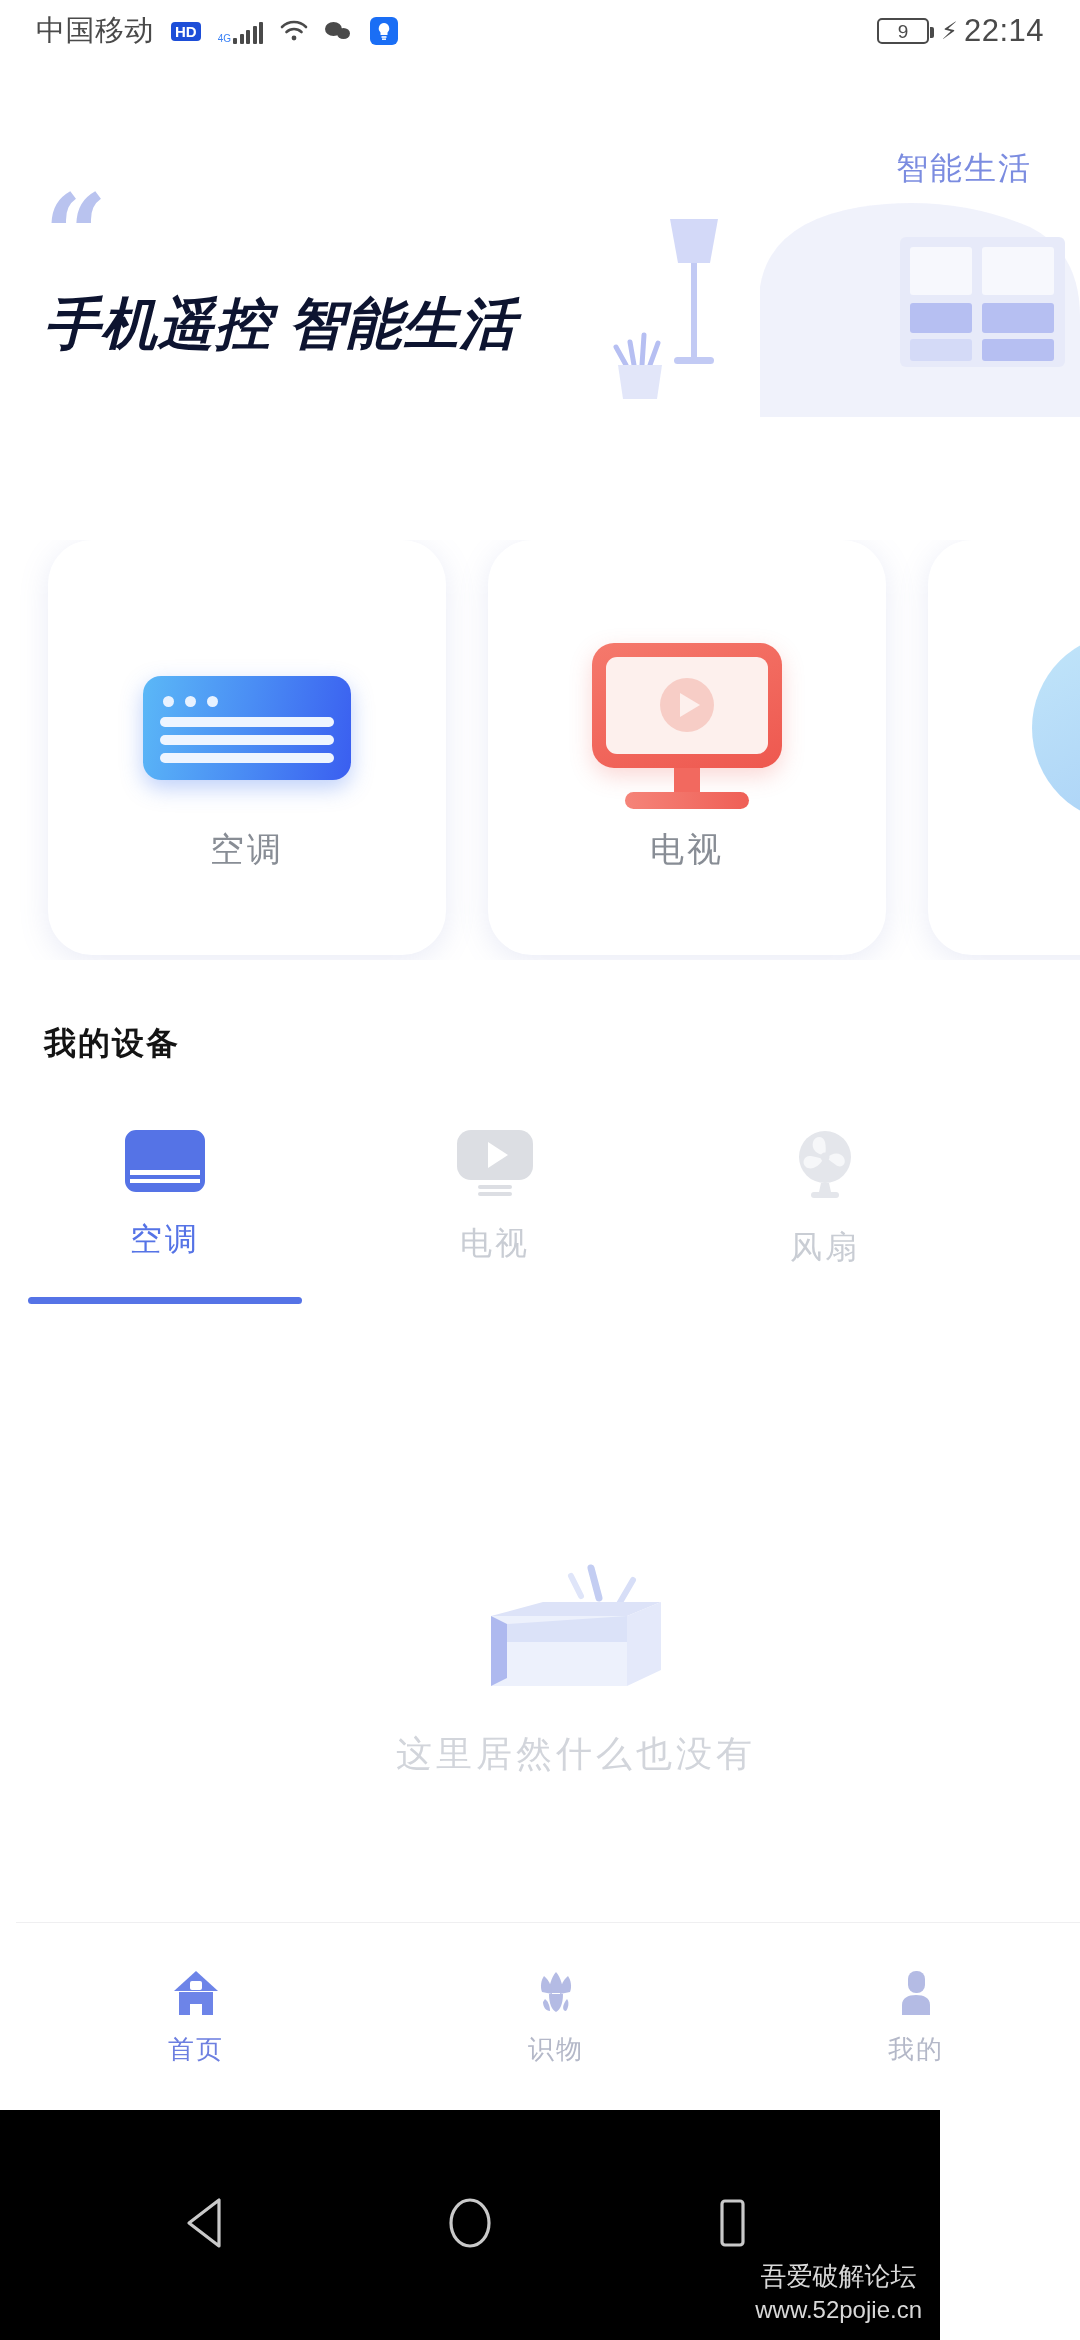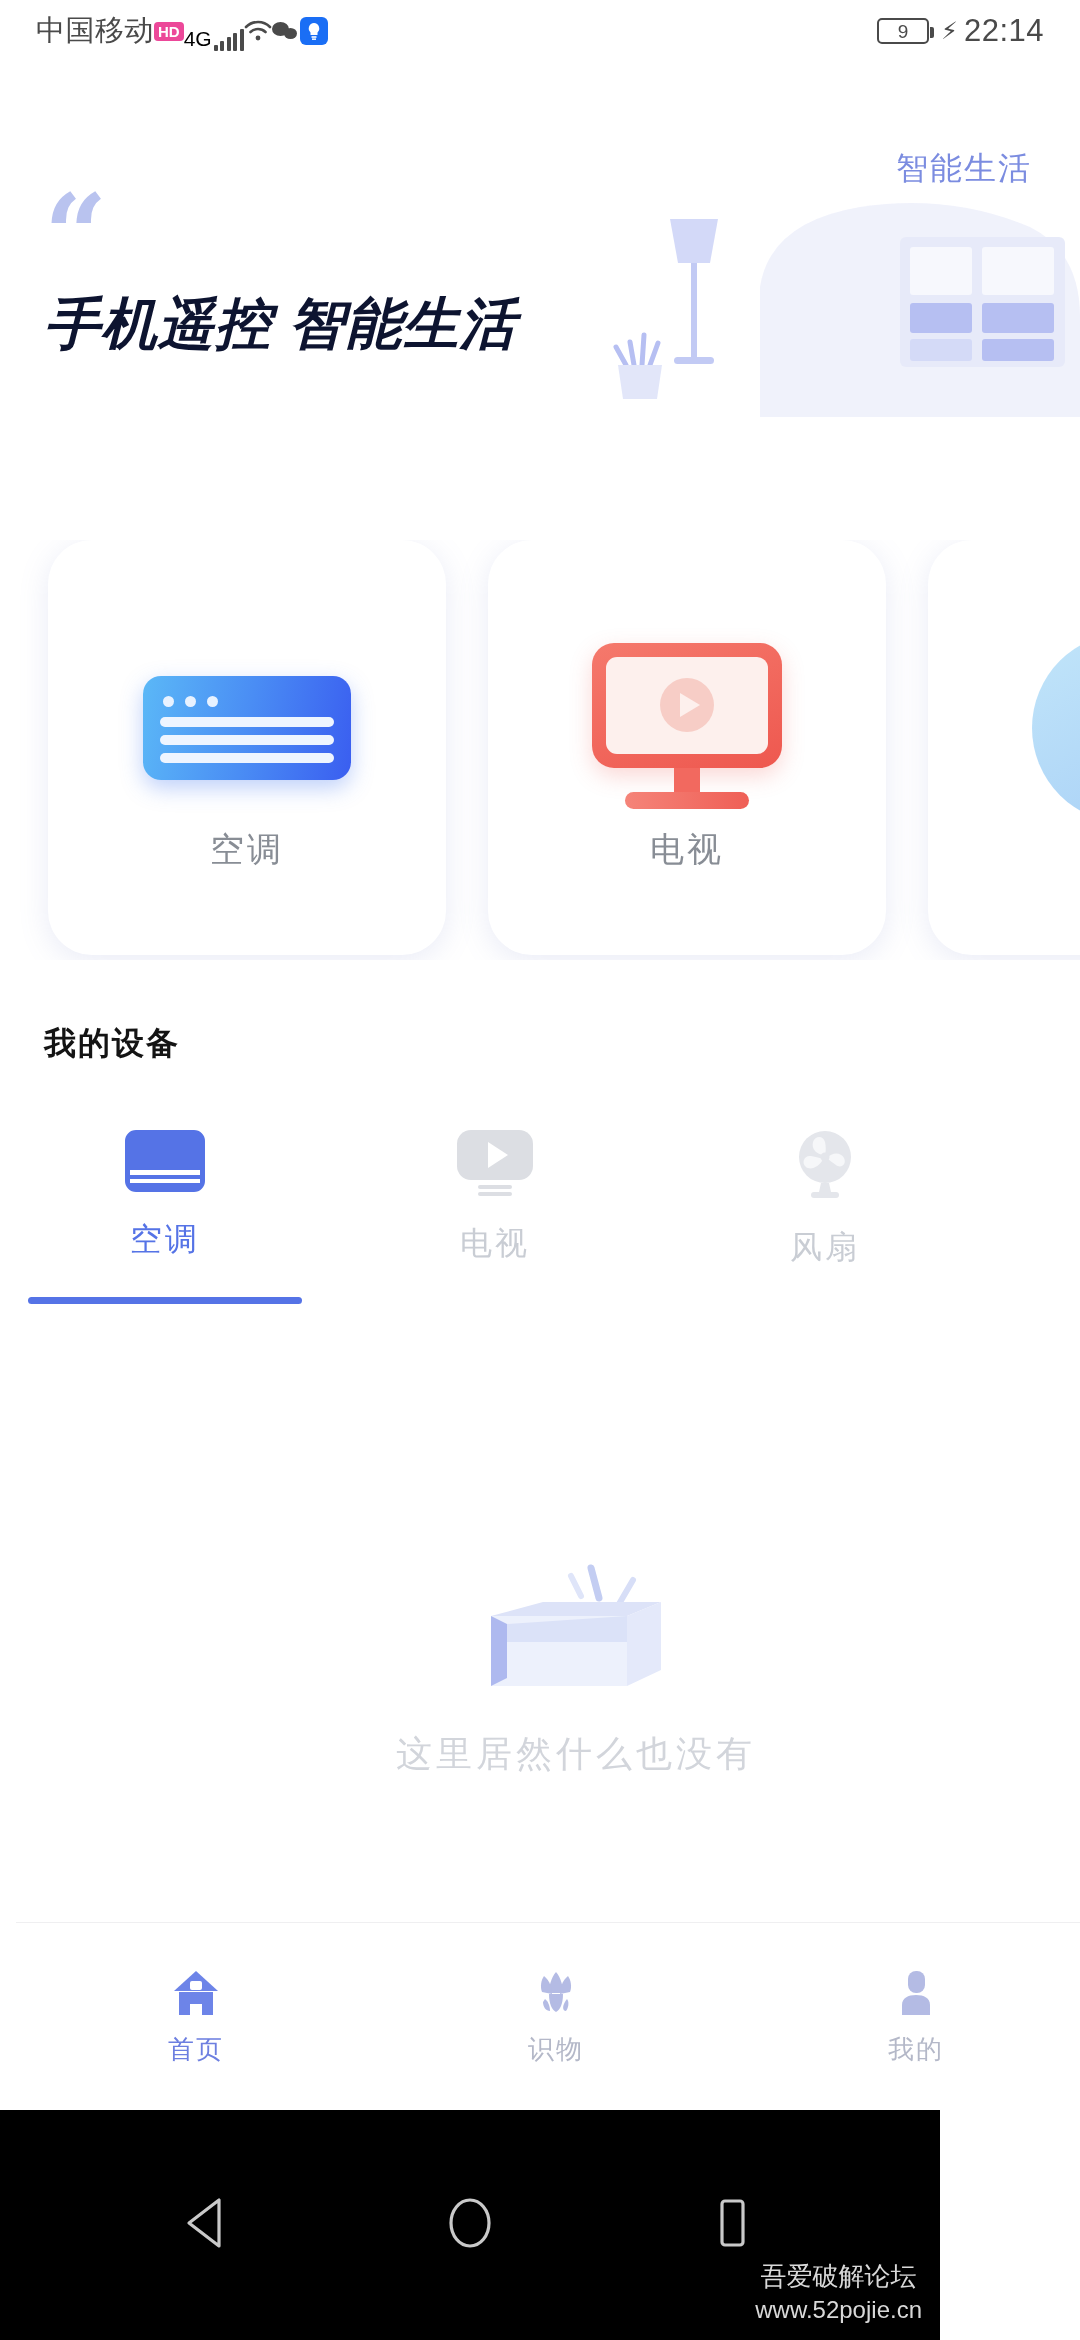--- a/index.html
+++ b/index.html
@@ -10,28 +10,28 @@
     position:relative;
     overflow:hidden;
   }
 
   
   .statusbar{
     position:absolute; top:0; left:0; width:1080px; height:62px;
     display:flex; align-items:center; justify-content:space-between;
     padding:0 36px;
   }
-  .sb-left{ display:flex; align-items:center; gap:0; }
+  .sb-left{ display:flex; align-items:center; gap:17px; }
   .carrier{ font-size:29px; color:#4a4a4a; letter-spacing:.5px; }
   .hd-badge{
-    background:#ec4899; color:#fff; font-size:15px; font-weight:bold;
+    background:#1d4ed8; color:#fff; font-size:15px; font-weight:bold;
     border-radius:4px; padding:2px 4px; line-height:1; letter-spacing:0;
   }
   .net-g{ display:flex; align-items:flex-end; gap:2px; }
-  .g-label{ font-size:21px; color:#000000; align-self:flex-start; margin-top:15px;}
+  .g-label{ font-size:10px; color:#3b82f6; align-self:flex-start; margin-top:15px;}
   .bars{ display:flex; align-items:flex-end; gap:2.5px; height:22px;}
   .bars i{ display:block; width:4px; background:#4a4a4a; border-radius:1px;}
   .bars i:nth-child(1){height:6px}
   .bars i:nth-child(2){height:10px}
   .bars i:nth-child(3){height:14px}
   .bars i:nth-child(4){height:18px}
   .bars i:nth-child(5){height:22px}
   .wifi{ width:28px; height:22px; position:relative; }
   .wechat{ position:relative; width:28px; height:22px;}
   .wechat .b1,.wechat .b2{ position:absolute; background:#4a4a4a; border-radius:50%;}

